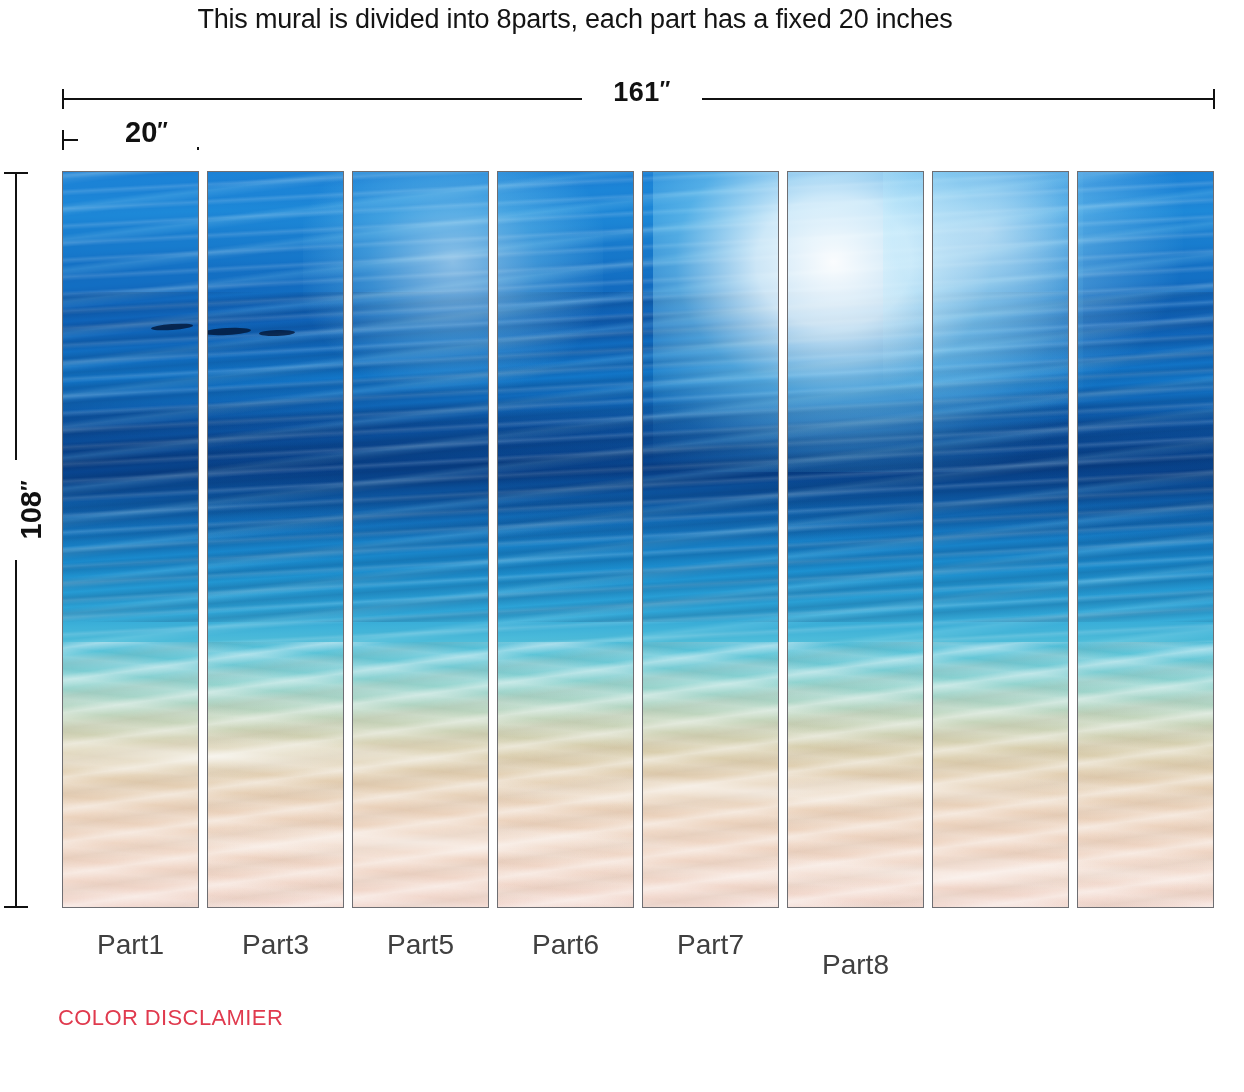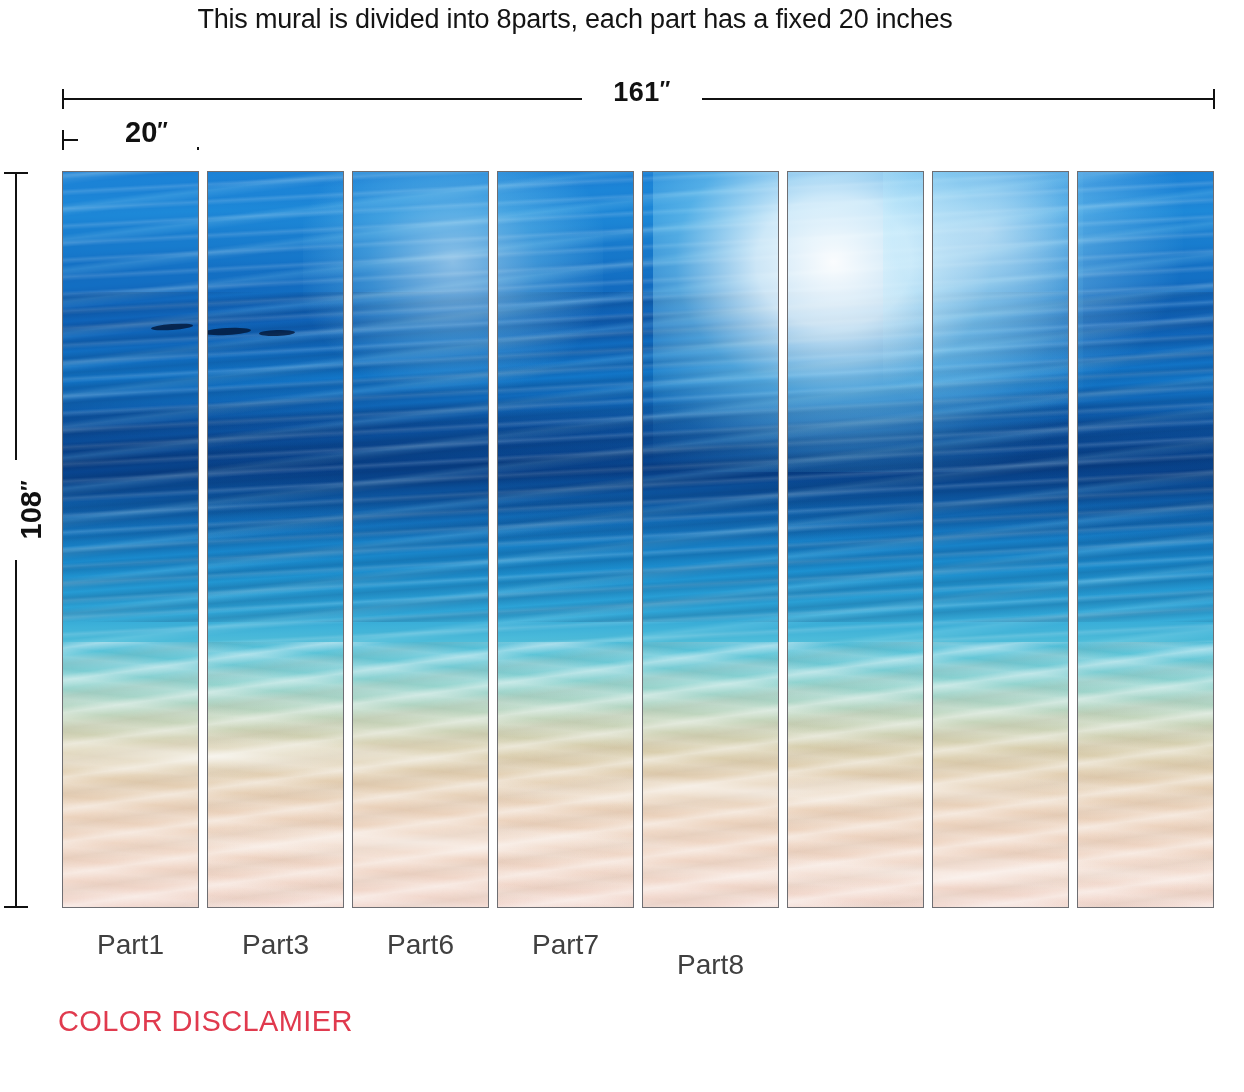--- a/index.html
+++ b/index.html
@@ -182,21 +182,21 @@
   .labels{position:absolute;left:62px;top:925px;width:1153px;height:40px;display:flex;}
   .plabel{
     width:137px;margin-right:8px;text-align:center;
     font-size:28px;color:#404040;line-height:40px;white-space:nowrap;
   }
   .plabel:last-child{margin-right:0;margin-top:20px;}
 
   
   .disc-title{
     position:absolute;left:58px;top:1005px;
-    font-size:29px;color:#e03a4e;letter-spacing:0.4px;white-space:nowrap;
+    font-size:22px;color:#e03a4e;letter-spacing:0.4px;white-space:nowrap;
   }
   .disc-body{
     position:absolute;left:58px;top:1050px;
     font-size:29px;color:#e03a4e;white-space:nowrap;
   }
 </style>
 </head>
 <body>
 
 <div class="page">
@@ -338,20 +338,21 @@
         <div class="sand"></div>
         <div class="sandwave"></div>
       </div>
     </div>
 
   </div>
 
   <div class="labels">
     <div class="plabel">Part1</div>
     <div class="plabel">Part3</div>
+    <div class="plabel">Part5</div>
     <div class="plabel">Part6</div>
     <div class="plabel">Part7</div>
     <div class="plabel">Part8</div>
   </div>
 
   <div class="disc-title">COLOR  DISCLAMIER</div>
 
 </div>
 
 </body></html>

